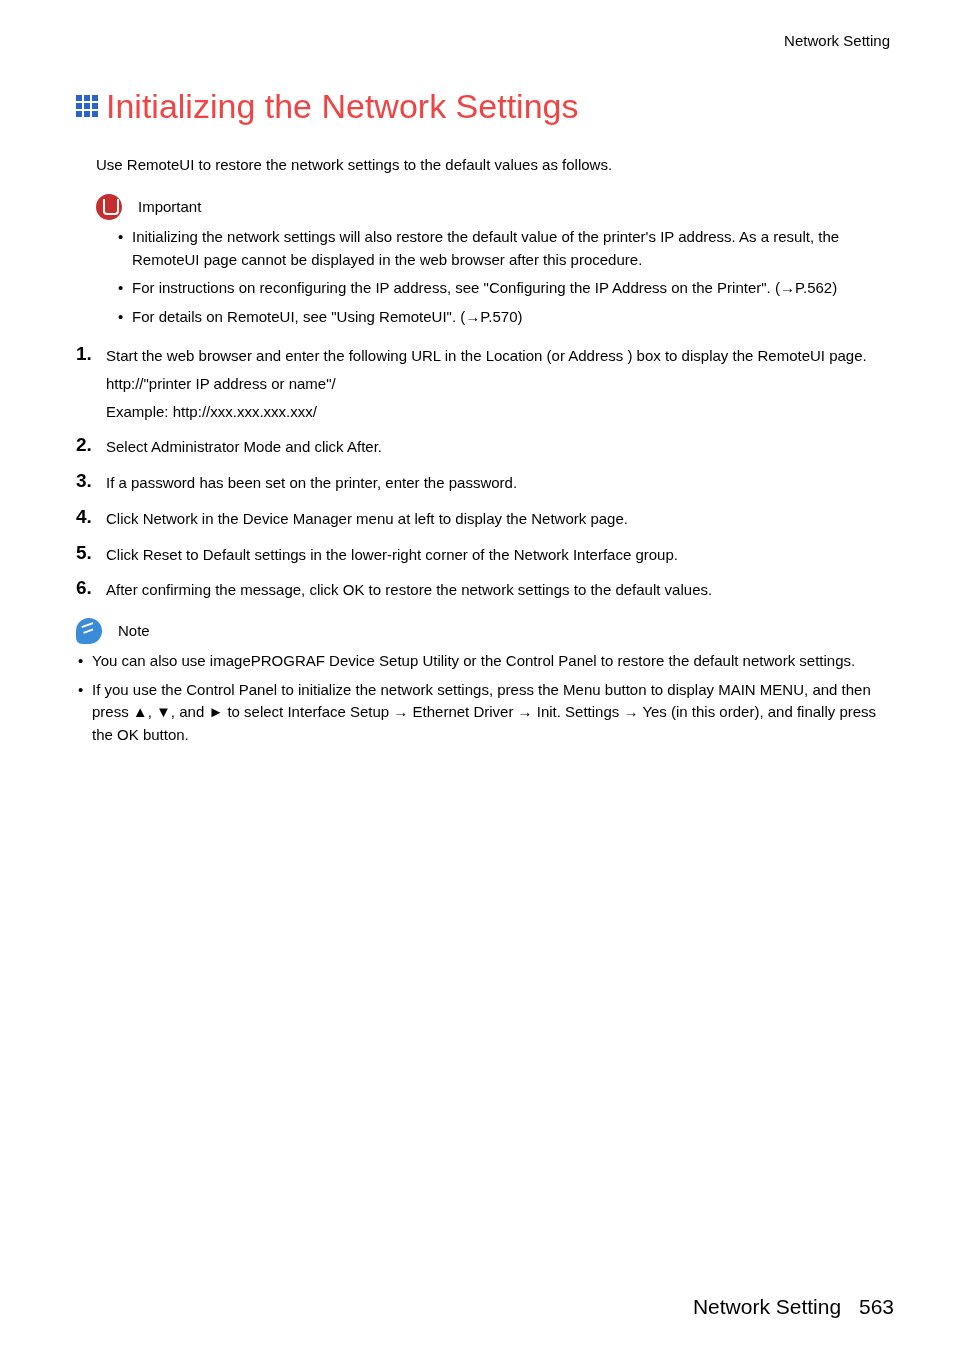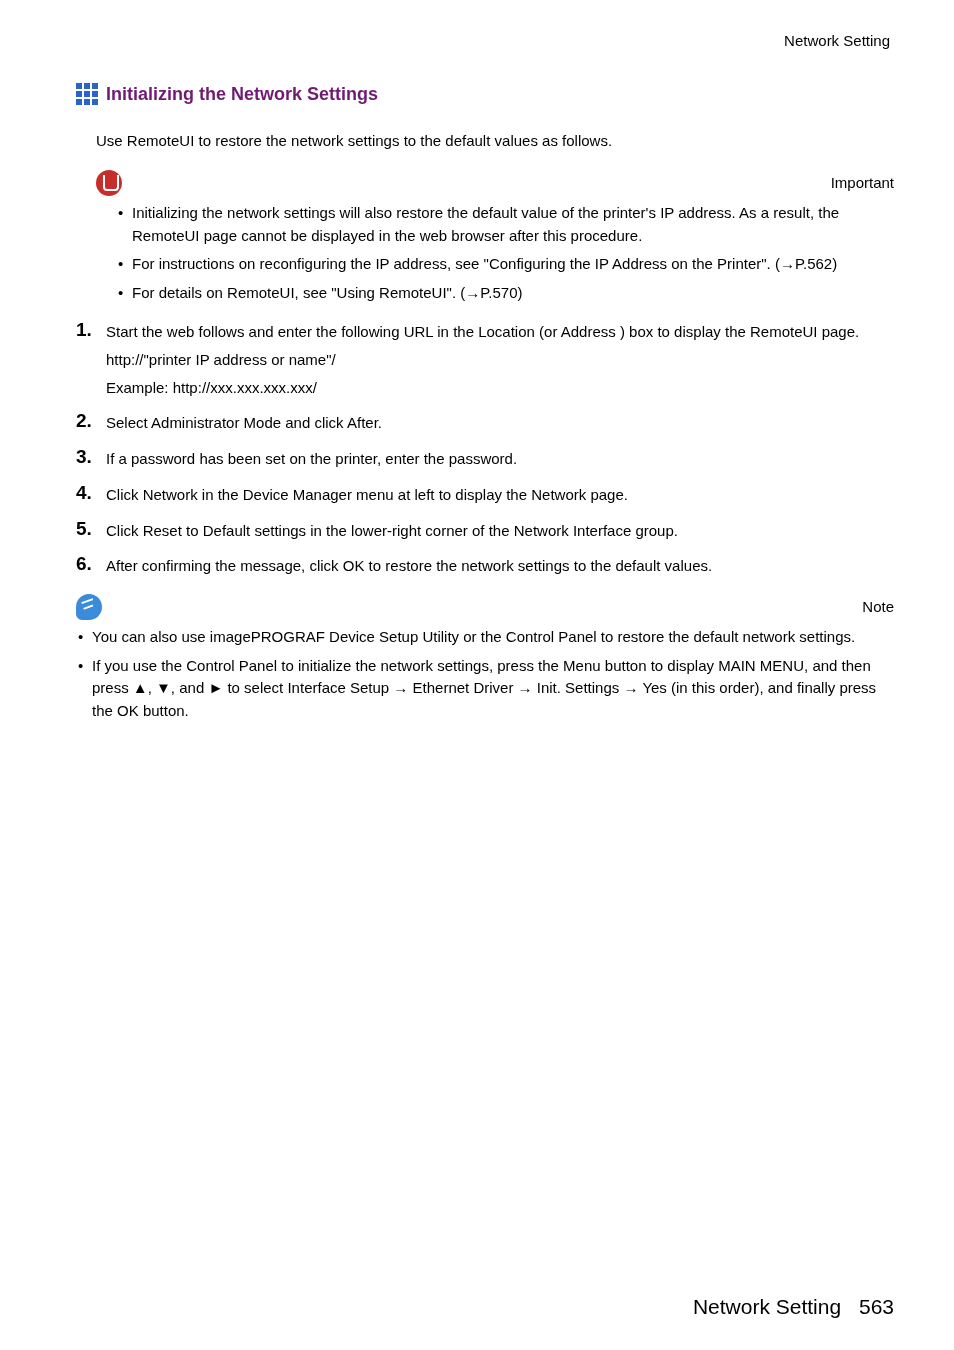--- a/index.html
+++ b/index.html
@@ -30,38 +30,37 @@
     display: grid;
     grid-template-columns: repeat(3, 6px);
     grid-template-rows: repeat(3, 6px);
     gap: 2px;
   }
   .title-icon span {
     background: #2a64c8;
     width: 6px; height: 6px;
   }
   .page-title {
-    color: #701a75;
-    font-size: 18px;
-    font-weight: bold;
+    color: #ef4444;
+    font-size: 34px;
+    font-weight: normal;
   }
   .intro {
     margin-left: 20px;
     margin-bottom: 18px;
   }
   .callout {
     margin-left: 20px;
     margin-bottom: 14px;
   }
   .callout-head {
     display: flex;
     align-items: center;
-    gap: 6px;
+    gap: 16px;
     margin-bottom: 6px;
-    justify-content: space-between;
   }
   .callout-label { font-size: 15px; }
   .important-icon {
     width: 26px; height: 26px;
     border-radius: 50%;
     background: #c62e2e;
     position: relative;
   }
   .important-icon::before {
     content: "";
@@ -172,21 +171,21 @@
     <li>Initializing the network settings will also restore the default value of the printer's IP address. As a result, the RemoteUI page cannot be displayed in the web browser after this procedure.</li>
     <li>For instructions on reconfiguring the IP address, see "Configuring the IP Address on the Printer". (→P.562)</li>
     <li>For details on RemoteUI, see "Using RemoteUI". (→P.570)</li>
   </ul>
 </div>
 
 <ol class="steps">
   <li>
     <span class="num">1.</span>
     <span class="step-body">
-      <span>Start the web follows and enter the following URL in the </span><b>Location</b><span> (or </span><b>Address</b><span> ) box to display the RemoteUI page.</span>
+      <span>Start the web browser and enter the following URL in the </span><b>Location</b><span> (or </span><b>Address</b><span> ) box to display the RemoteUI page.</span>
       <span class="step-sub">http://"printer IP address or name"/</span>
       <span class="step-sub">Example: http://xxx.xxx.xxx.xxx/</span>
     </span>
   </li>
   <li>
     <span class="num">2.</span>
     <span class="step-body">
       <span>Select </span><b>Administrator Mode</b><span> and click </span><b>After</b><span>.</span>
     </span>
   </li>

